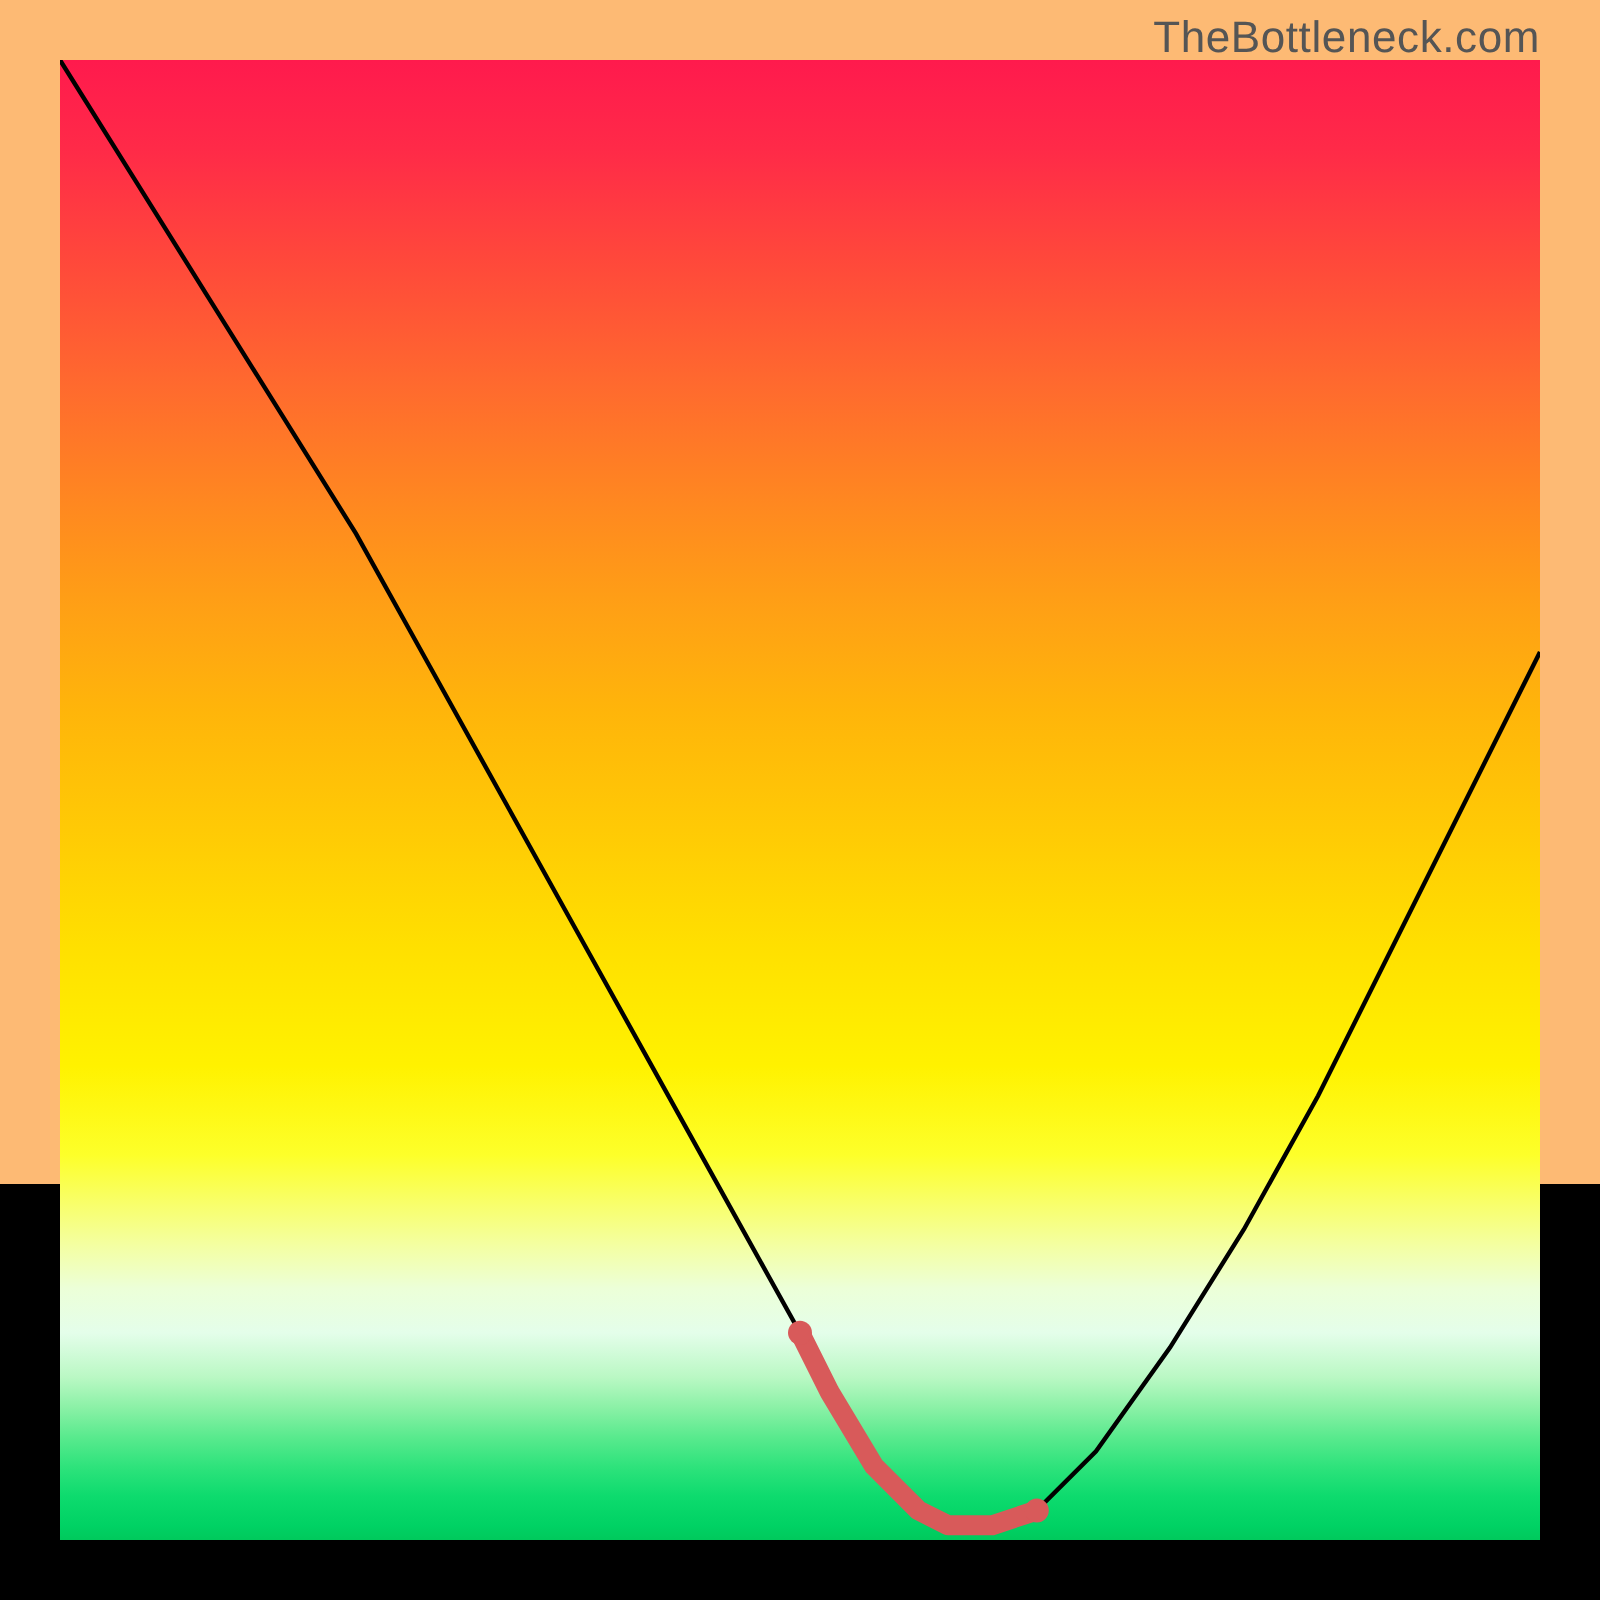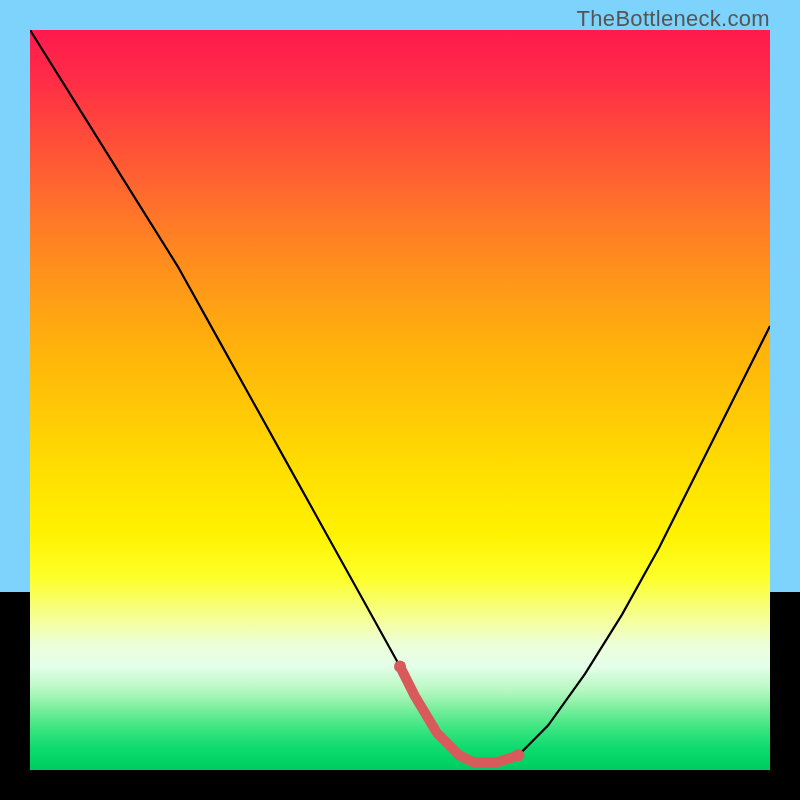--- a/index.html
+++ b/index.html
@@ -8,21 +8,21 @@
     width: 800px;
     height: 800px;
     overflow: hidden;
     background: #000;
     font-family: Arial, Helvetica, sans-serif;
   }
   .frame {
     position: relative;
     width: 800px;
     height: 592px;
-    background: #7dd3fc;
+    background: #fdba74;
   }
   .plot-area {
     position: absolute;
     left: 30px;
     top: 30px;
     width: 740px;
     height: 740px;
   }
   .gradient-bg {
     position: absolute;

